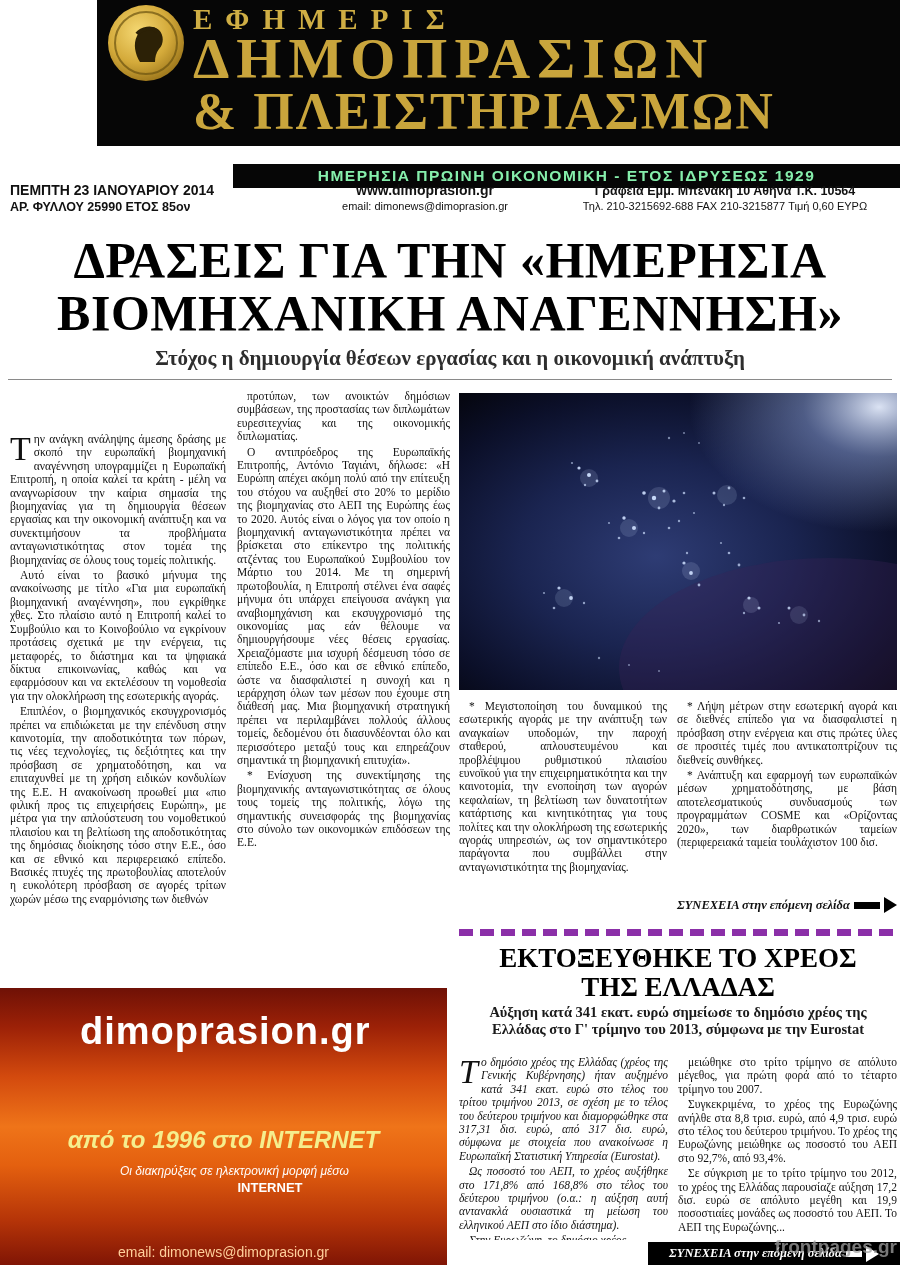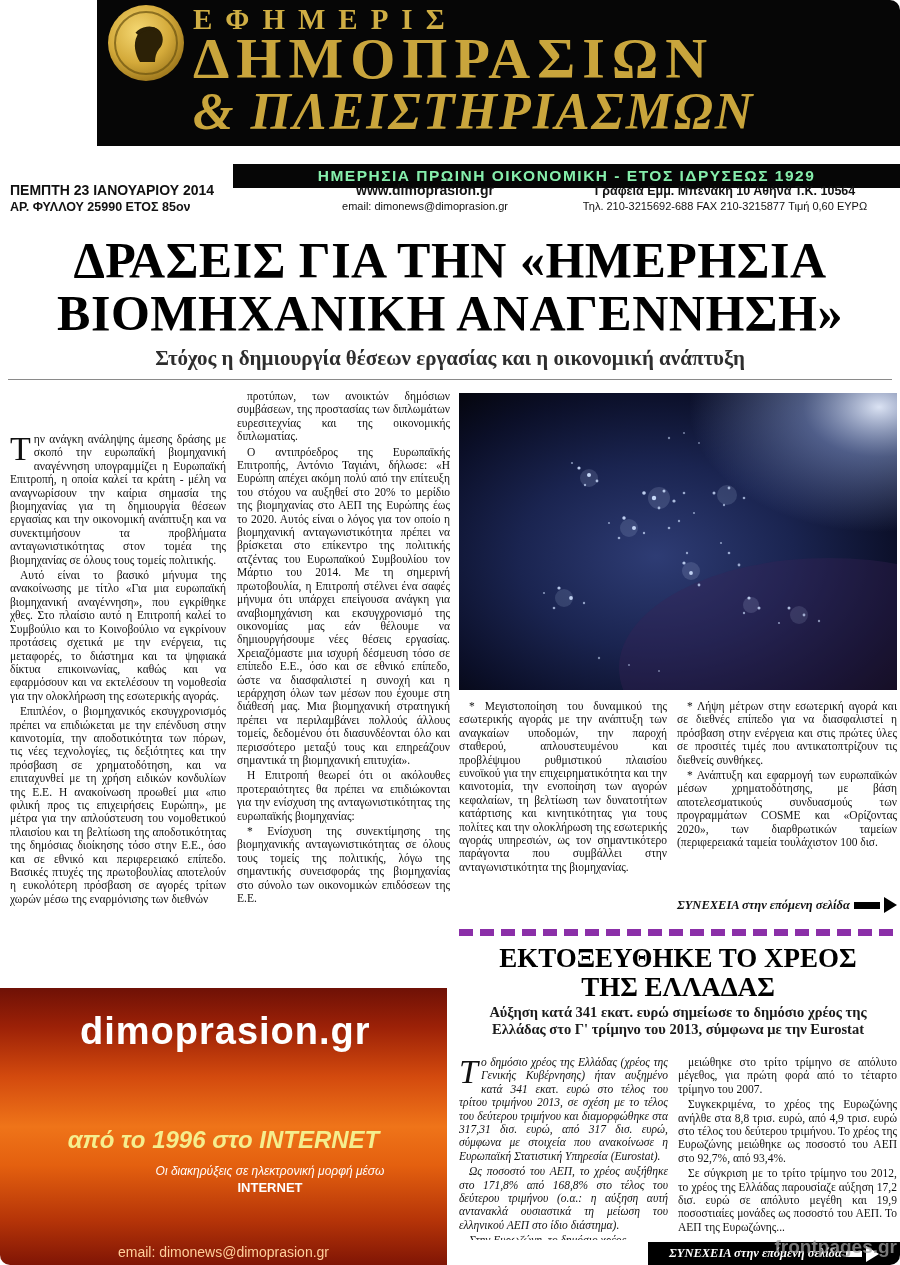--- a/index.html
+++ b/index.html
@@ -1,25 +1,25 @@
 <!DOCTYPE html>
 <html><head>
 <meta charset="utf-8">
 <style>
   html,body{margin:0;padding:0;background:#fff;}
   .page{position:relative;width:900px;height:1265px;background:#fff;overflow:hidden;
-        font-family:"Liberation Serif",serif;color:#111;border-radius:10px;}
+        font-family:"Liberation Serif",serif;color:#111;}
 
   
   .masthead{position:absolute;left:97px;top:0;width:803px;height:146px;background:#060606;}
   .coin{position:absolute;left:10px;top:4px;width:78px;height:78px;}
   .mast-text{position:absolute;left:96px;top:0;}
   .t-small{font-size:29px;font-weight:bold;letter-spacing:13px;color:#cfae44;margin-top:3px;}
   .t-main{font-size:58px;font-weight:bold;letter-spacing:7px;color:#c9a53c;margin-top:-6px;line-height:1;}
-  .t-sub{font-size:52px;font-weight:bold;font-style:italic;letter-spacing:2px;color:#c9a53c;margin-top:-2px;line-height:1;text-align:center;}
+  .t-sub{font-size:52px;font-weight:bold;letter-spacing:2px;color:#c9a53c;margin-top:-2px;line-height:1;text-align:center;}
   .tagline{position:absolute;left:233px;top:164px;width:667px;height:24px;background:#060606;
            color:#86efac;font-weight:bold;font-size:15.5px;letter-spacing:1.5px;
            display:flex;align-items:center;justify-content:center;font-family:"Liberation Sans",sans-serif;}
 
   
   .infobar{position:absolute;left:10px;top:182px;width:880px;display:flex;justify-content:space-between;}
   .ib-left{width:280px;text-align:left;}
   .ib-center{width:260px;text-align:center;}
   .ib-right{width:330px;text-align:center;}
   .ib-b{font-weight:bold;font-size:14px;font-family:"Liberation Sans",sans-serif;}
@@ -69,21 +69,21 @@
   .watermark{position:absolute;right:3px;top:1236px;font-family:"Liberation Sans",sans-serif;
              font-weight:bold;font-size:19px;color:rgba(160,160,160,0.75);z-index:5;}
 
   
   .ad{position:absolute;left:0;top:988px;width:447px;height:277px;overflow:hidden;
       background:linear-gradient(180deg,#6f1106 0%,#9c2107 14%,#d34a0e 32%,#ef7419 50%,#e4600f 64%,#b53408 84%,#801505 100%);
       font-family:"Liberation Sans",sans-serif;}
   .ad-brand{position:absolute;left:80px;top:22px;font-size:38px;font-weight:bold;color:#fff;letter-spacing:1px;}
   .ad-slogan{position:absolute;left:0;top:138px;width:100%;text-align:center;
              font-size:24px;font-weight:bold;font-style:italic;color:#f5ee8e;}
-  .ad-line1{position:absolute;left:120px;top:176px;width:300px;text-align:center;font-size:12px;color:#fff;font-style:italic;}
+  .ad-line1{position:absolute;left:120px;top:176px;width:300px;font-size:12px;color:#fff;font-style:italic;}
   .ad-line2{position:absolute;left:120px;top:192px;width:300px;text-align:center;font-size:13px;font-weight:bold;color:#fff;}
   .ad-email{position:absolute;left:0;bottom:5px;width:100%;text-align:center;font-size:14px;color:#ffcf9b;}
 </style>
 </head>
 <body>
 
 <div class="page">
 
   <header class="masthead">
     <div class="coin">
@@ -132,21 +132,20 @@
   <div class="rule"></div>
 
   <div class="col col1 dropcap">
       <p>Την ανάγκη ανάληψης άμεσης δράσης με σκοπό την ευρωπαϊκή βιομηχανική αναγέννηση υπογραμμίζει η Ευρωπαϊκή Επιτροπή, η οποία καλεί τα κράτη - μέλη να αναγνωρίσουν την καίρια σημασία της βιομηχανίας για τη δημιουργία θέσεων εργασίας και την οικονομική ανάπτυξη και να συνεκτιμήσουν τα προβλήματα ανταγωνιστικότητας στον τομέα της βιομηχανίας σε όλους τους τομείς πολιτικής.</p>
       <p>Αυτό είναι το βασικό μήνυμα της ανακοίνωσης με τίτλο «Για μια ευρωπαϊκή βιομηχανική αναγέννηση», που εγκρίθηκε χθες. Στο πλαίσιο αυτό η Επιτροπή καλεί το Συμβούλιο και το Κοινοβούλιο να εγκρίνουν προτάσεις σχετικά με την ενέργεια, τις μεταφορές, το διάστημα και τα ψηφιακά δίκτυα επικοινωνίας, καθώς και να εφαρμόσουν και να εκτελέσουν τη νομοθεσία για την ολοκλήρωση της εσωτερικής αγοράς.</p>
       <p>Επιπλέον, ο βιομηχανικός εκσυγχρονισμός πρέπει να επιδιώκεται με την επένδυση στην καινοτομία, την αποδοτικότητα των πόρων, τις νέες τεχνολογίες, τις δεξιότητες και την πρόσβαση σε χρηματοδότηση, και να επιταχυνθεί με τη χρήση ειδικών κονδυλίων της Ε.Ε. Η ανακοίνωση προωθεί μια «πιο φιλική προς τις επιχειρήσεις Ευρώπη», με μέτρα για την απλούστευση του νομοθετικού πλαισίου και τη βελτίωση της αποδοτικότητας της δημόσιας διοίκησης τόσο στην Ε.Ε., όσο και σε εθνικό και περιφερειακό επίπεδο. Βασικές πτυχές της πρωτοβουλίας αποτελούν η ευκολότερη πρόσβαση σε αγορές τρίτων χωρών μέσω της εναρμόνισης των διεθνών</p>
     </div>
   <div class="col col2">
       <p>προτύπων, των ανοικτών δημόσιων συμβάσεων, της προστασίας των διπλωμάτων ευρεσιτεχνίας και της οικονομικής διπλωματίας.</p>
       <p>Ο αντιπρόεδρος της Ευρωπαϊκής Επιτροπής, Αντόνιο Ταγιάνι, δήλωσε: «Η Ευρώπη απέχει ακόμη πολύ από την επίτευξη του στόχου να αυξηθεί στο 20% το μερίδιο της βιομηχανίας στο ΑΕΠ της Ευρώπης έως το 2020. Αυτός είναι ο λόγος για τον οποίο η βιομηχανική ανταγωνιστικότητα πρέπει να βρίσκεται στο επίκεντρο της πολιτικής ατζέντας του Ευρωπαϊκού Συμβουλίου τον Μάρτιο του 2014. Με τη σημερινή πρωτοβουλία, η Επιτροπή στέλνει ένα σαφές μήνυμα ότι υπάρχει επείγουσα ανάγκη για αναβιομηχάνιση και εκσυγχρονισμό της οικονομίας μας εάν θέλουμε να δημιουργήσουμε νέες θέσεις εργασίας. Χρειαζόμαστε μια ισχυρή δέσμευση τόσο σε επίπεδο Ε.Ε., όσο και σε εθνικό επίπεδο, ώστε να διασφαλιστεί η συνοχή και η ιεράρχηση όλων των μέσων που έχουμε στη διάθεσή μας. Μια βιομηχανική στρατηγική πρέπει να περιλαμβάνει πολλούς άλλους τομείς, δεδομένου ότι διασυνδέονται όλο και περισσότερο μεταξύ τους και επηρεάζουν σημαντικά τη βιομηχανική επιτυχία».</p>
-      <p>Η Επιτροπή θεωρεί ότι οι ακόλουθες προτεραιότητες θα πρέπει να επιδιώκονται για την ενίσχυση της ανταγωνιστικότητας της ευρωπαϊκής βιομηχανίας:</p>
       <p>* Ενίσχυση της συνεκτίμησης της βιομηχανικής ανταγωνιστικότητας σε όλους τους τομείς της πολιτικής, λόγω της σημαντικής συνεισφοράς της βιομηχανίας στο σύνολο των οικονομικών επιδόσεων της Ε.Ε.</p>
     </div>
 
   <div class="photo">
     <svg width="438" height="297" viewBox="0 0 438 297" preserveAspectRatio="none">
       <defs>
         <radialGradient id="earth" cx="45%" cy="55%" r="70%">
           <stop offset="0%" stop-color="#2e3c74"></stop>
           <stop offset="45%" stop-color="#1a2450"></stop>
           <stop offset="80%" stop-color="#0b0f28"></stop>

